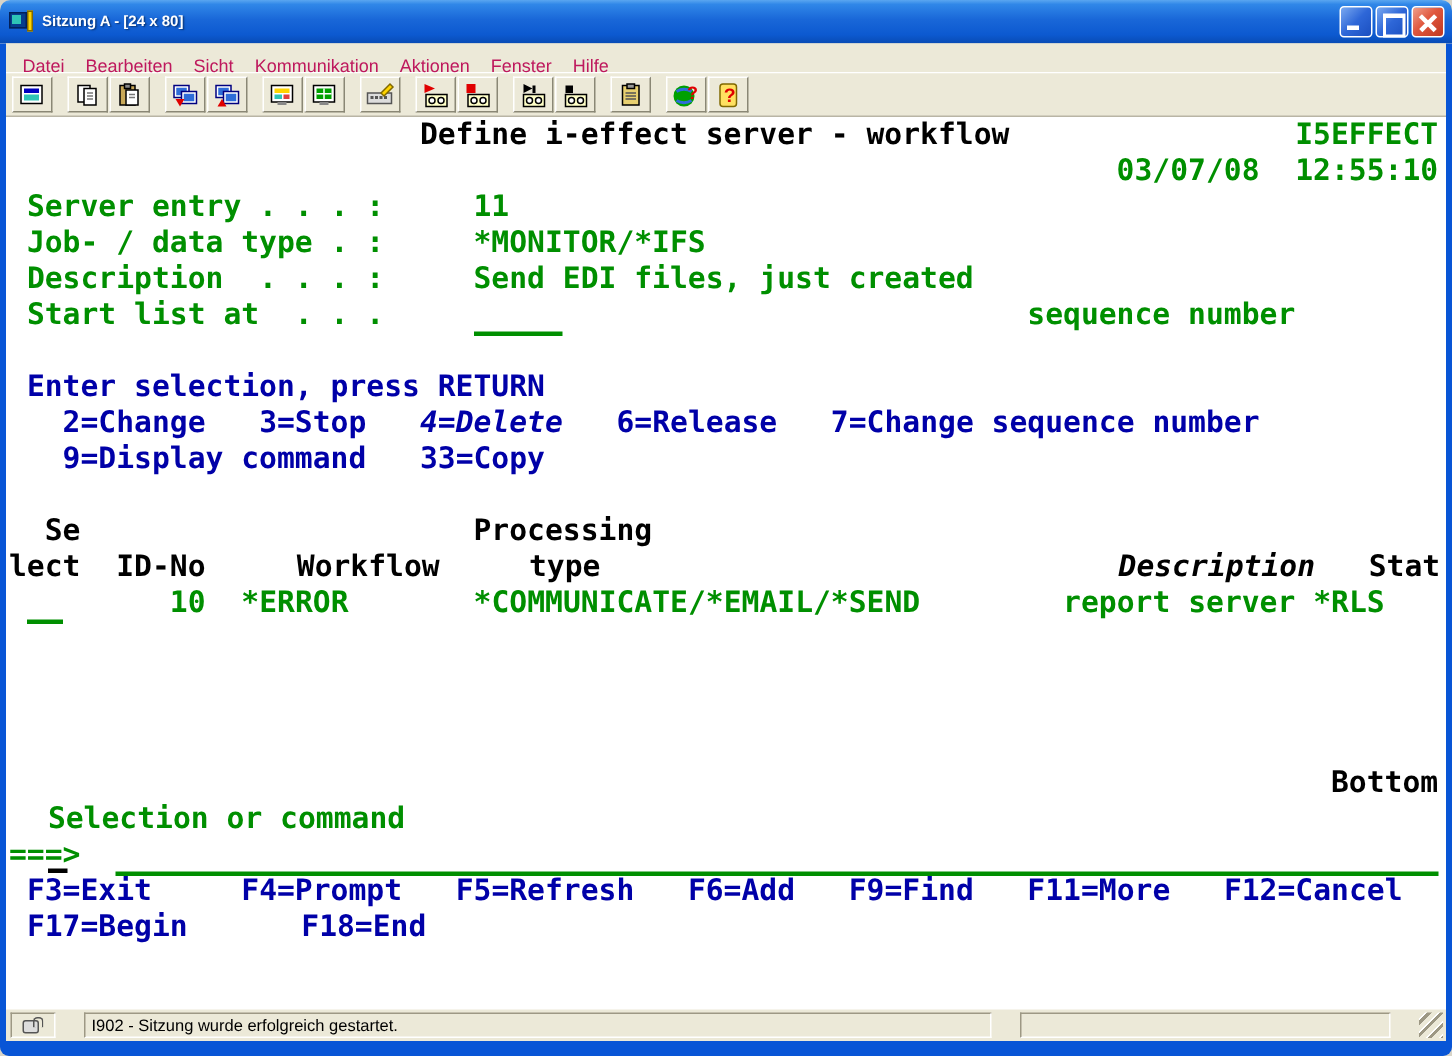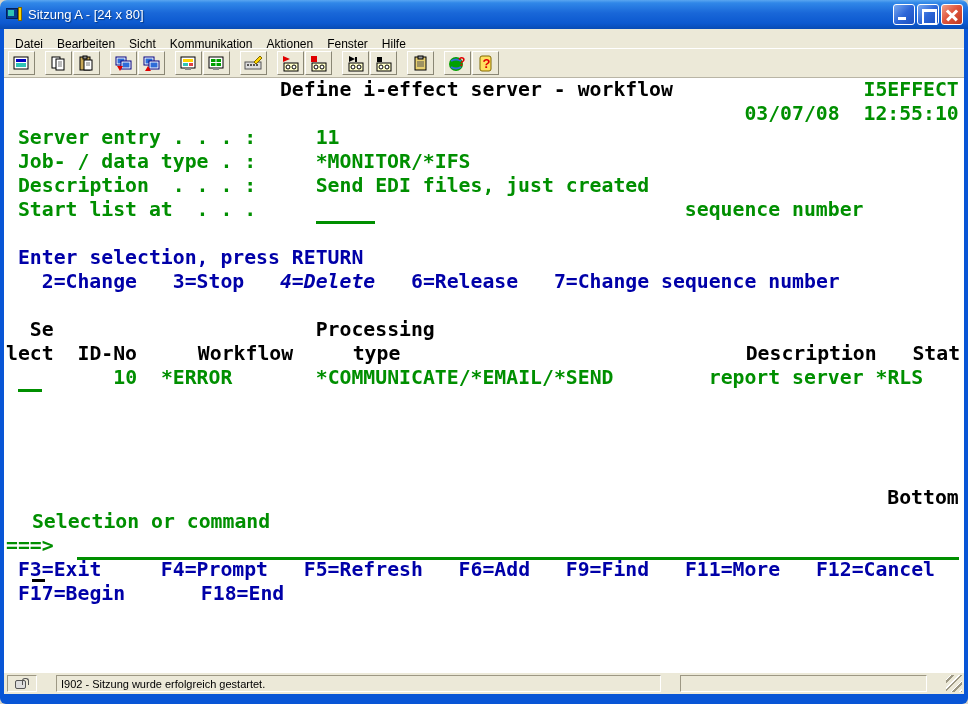--- a/index.html
+++ b/index.html
@@ -7,38 +7,38 @@
   .win{width:968px;height:704px;font-family:"Liberation Sans",sans-serif;position:relative;}
 
   
   .titlebar{height:29px;border-radius:7px 7px 0 0;display:flex;align-items:center;
     background:linear-gradient(180deg,#5AA6F0 0%,#3087E8 10%,#1967D8 45%,#0C59D0 80%,#084BB4 100%);
     padding:0 5px 0 6px;}
   .title-icon{width:17px;height:15px;position:relative;margin-right:5px;flex:0 0 auto;}
   .title-icon .mon{position:absolute;left:0;top:1px;width:12px;height:11px;background:#063C8C;border:1px solid #02205A;}
   .title-icon .scr{position:absolute;left:2px;top:3px;width:6px;height:6px;background:#2EC4B6;}
   .title-icon .bar{position:absolute;right:1px;top:0;width:4px;height:14px;background:#FFD400;border:1px solid #806800;}
-  .title-text{color:#fff;font-weight:normal;font-size:13px;text-shadow:1px 1px 1px #08387E;flex:1 1 auto;white-space:nowrap;}
+  .title-text{color:#fff;font-weight:bold;font-size:10px;text-shadow:1px 1px 1px #08387E;flex:1 1 auto;white-space:nowrap;}
   .tb-btns{display:flex;gap:2px;}
   .tb-btn{width:22px;height:21px;border-radius:3px;border:1px solid #fff;position:relative;}
   .tb-btn.min,.tb-btn.max{background:linear-gradient(135deg,#7AA9F0 0%,#2E67D8 50%,#1B4FC0 100%);}
   .tb-btn.close{background:linear-gradient(135deg,#F0A08C 0%,#E0573E 45%,#C03820 100%);}
   .tb-btn.min::after{content:"";position:absolute;left:4px;bottom:4px;width:8px;height:3px;background:#fff;}
   .tb-btn.max::after{content:"";position:absolute;left:4px;top:4px;width:11px;height:11px;border:2px solid #fff;border-top-width:3px;}
   .tb-btn.close::before,.tb-btn.close::after{content:"";position:absolute;left:3px;top:9px;width:14px;height:2.6px;background:#fff;}
   .tb-btn.close::before{transform:rotate(45deg);}
   .tb-btn.close::after{transform:rotate(-45deg);}
 
   
   .winbody{height:665px;border-left:4px solid #0855D6;border-right:4px solid #0855D6;background:#ECE9D8;}
   .bottomedge{height:10px;background:#0855D6;border-radius:0 0 6px 6px;}
 
   
   .menubar{height:20px;display:flex;align-items:center;background:#ECE9D8;padding-left:4px;border-bottom:1px solid #fff;}
-  .menu-item{font-size:12px;color:#000000;padding:16px 7px;cursor:default;margin-top:11px;}
+  .menu-item{font-size:12px;color:#be185d;padding:16px 7px;cursor:default;margin-top:11px;}
 
   
   .toolbar{height:29px;display:flex;align-items:center;background:#ECE9D8;padding-left:4px;border-bottom:1px solid #B9B5A5;}
   .tbtn{width:27px;height:24px;margin-right:1px;background:#ECE9D8;display:flex;align-items:center;justify-content:center;
     border:1px solid;border-color:#FFFFFF #8A8775 #8A8775 #FFFFFF;}
   .tbtn.newgroup{margin-left:9px;}
   .tbtn svg{display:block;}
 
   
   .terminal{height:594px;background:#FFFFFF;position:relative;overflow:hidden;padding:0 0 0 2px;}
@@ -249,23 +249,24 @@
       <div class="cursor" style="left: 28px; top: 501px;"></div>
     <div class="trow">                       <span style="color: rgb(0, 0, 0);">Define i-effect server - workflow</span>                <span style="color: rgb(0, 143, 0);">I5EFFECT</span></div>
         <div class="trow">                                                              <span style="color: rgb(0, 143, 0);">03/07/08  12:55:10</span></div>
         <div class="trow"> <span style="color: rgb(0, 143, 0);">Server entry . . . :</span>     <span style="color: rgb(0, 143, 0);">11</span></div>
         <div class="trow"> <span style="color: rgb(0, 143, 0);">Job- / data type . :</span>     <span style="color: rgb(0, 143, 0);">*MONITOR/*IFS</span></div>
         <div class="trow"> <span style="color: rgb(0, 143, 0);">Description  . . . :</span>     <span style="color: rgb(0, 143, 0);">Send EDI files, just created</span></div>
         <div class="trow"> <span style="color: rgb(0, 143, 0);">Start list at  . . .</span>     <span class="tinput" style="color: rgb(0, 143, 0);">&nbsp;&nbsp;&nbsp;&nbsp;&nbsp;</span>                          <span style="color: rgb(0, 143, 0);">sequence number</span></div>
         <div class="trow"></div>
         <div class="trow"> <span style="color: rgb(0, 0, 168);">Enter selection, press RETURN</span></div>
         <div class="trow">   <span style="color: rgb(0, 0, 168);">2=Change</span>   <span style="color: rgb(0, 0, 168);">3=Stop</span>   <span style="color: rgb(0, 0, 168); font-style: italic;">4=Delete</span>   <span style="color: rgb(0, 0, 168);">6=Release</span>   <span style="color: rgb(0, 0, 168);">7=Change sequence number</span></div>
+        <div class="trow">   <span style="color: rgb(0, 0, 168);">9=Display command</span>   <span style="color: rgb(0, 0, 168);">33=Copy</span></div>
         <div class="trow"></div>
         <div class="trow">  <span style="color: rgb(0, 0, 0);">Se</span>                      <span style="color: rgb(0, 0, 0);">Processing</span></div>
-        <div class="trow"><span style="color: rgb(0, 0, 0);">lect</span>  <span style="color: rgb(0, 0, 0);">ID-No</span>  <span style="color: rgb(0, 0, 0); margin-left: 37px;">Workflow</span>     <span style="color: rgb(0, 0, 0);">type</span>                             <span style="color: rgb(0, 0, 0);">Description</span>   <span style="color: rgb(0, 0, 0);">Stat</span></div>
+        <div class="trow"><span style="color: rgb(0, 0, 0);">lect</span>  <span style="color: rgb(0, 0, 0);">ID-No</span>  <span style="color: rgb(0, 0, 0); margin-left: 37px;">Workflow</span>     <span style="color: rgb(0, 0, 0);">type</span>                             <span style="color: rgb(0, 0, 0); font-style: italic;">Description</span>   <span style="color: rgb(0, 0, 0);">Stat</span></div>
         <div class="trow"> <span class="tinput" style="color: rgb(0, 143, 0);">&nbsp;&nbsp;</span>      <span style="color: rgb(0, 143, 0);">10</span>  <span style="color: rgb(0, 143, 0);">*ERROR</span>       <span style="color: rgb(0, 143, 0);">*COMMUNICATE/*EMAIL/*SEND</span>        <span style="color: rgb(0, 143, 0);">report server</span> <span style="color: rgb(0, 143, 0);">*RLS</span></div>
         <div class="trow"></div>
         <div class="trow"></div>
         <div class="trow"></div>
         <div class="trow"></div>
         <div class="trow">                                                                          <span style="color: rgb(0, 0, 0);">Bottom</span></div>
         <div class="trow"> <span style="color: rgb(0, 143, 0); margin-left: 14px;">Selection or command</span></div>
         <div class="trow"><span style="color: rgb(0, 143, 0);">===&gt;</span>  <span class="tinput" style="color: rgb(0, 143, 0);">&nbsp;&nbsp;&nbsp;&nbsp;&nbsp;&nbsp;&nbsp;&nbsp;&nbsp;&nbsp;&nbsp;&nbsp;&nbsp;&nbsp;&nbsp;&nbsp;&nbsp;&nbsp;&nbsp;&nbsp;&nbsp;&nbsp;&nbsp;&nbsp;&nbsp;&nbsp;&nbsp;&nbsp;&nbsp;&nbsp;&nbsp;&nbsp;&nbsp;&nbsp;&nbsp;&nbsp;&nbsp;&nbsp;&nbsp;&nbsp;&nbsp;&nbsp;&nbsp;&nbsp;&nbsp;&nbsp;&nbsp;&nbsp;&nbsp;&nbsp;&nbsp;&nbsp;&nbsp;&nbsp;&nbsp;&nbsp;&nbsp;&nbsp;&nbsp;&nbsp;&nbsp;&nbsp;&nbsp;&nbsp;&nbsp;&nbsp;&nbsp;&nbsp;&nbsp;&nbsp;&nbsp;&nbsp;&nbsp;&nbsp;</span></div>
         <div class="trow"> <span style="color: rgb(0, 0, 168);">F3=Exit</span>     <span style="color: rgb(0, 0, 168);">F4=Prompt</span>   <span style="color: rgb(0, 0, 168);">F5=Refresh</span>   <span style="color: rgb(0, 0, 168);">F6=Add</span>   <span style="color: rgb(0, 0, 168);">F9=Find</span>   <span style="color: rgb(0, 0, 168);">F11=More</span>   <span style="color: rgb(0, 0, 168);">F12=Cancel</span></div>
         <div class="trow"> <span style="color: rgb(0, 0, 168);">F17=Begin</span>   <span style="color: rgb(0, 0, 168); margin-left: 40px;">F18=End</span></div>

